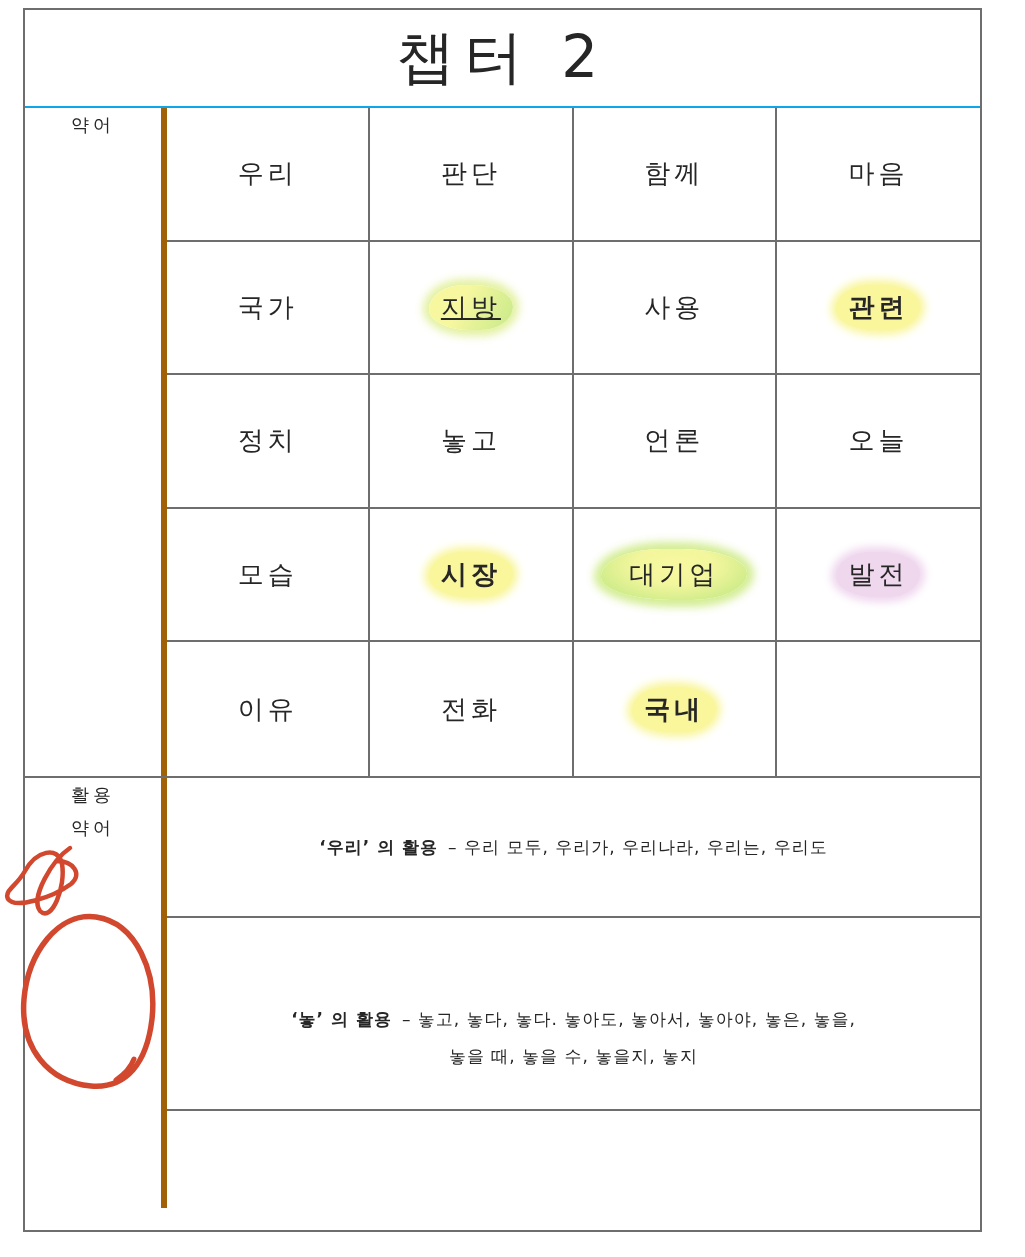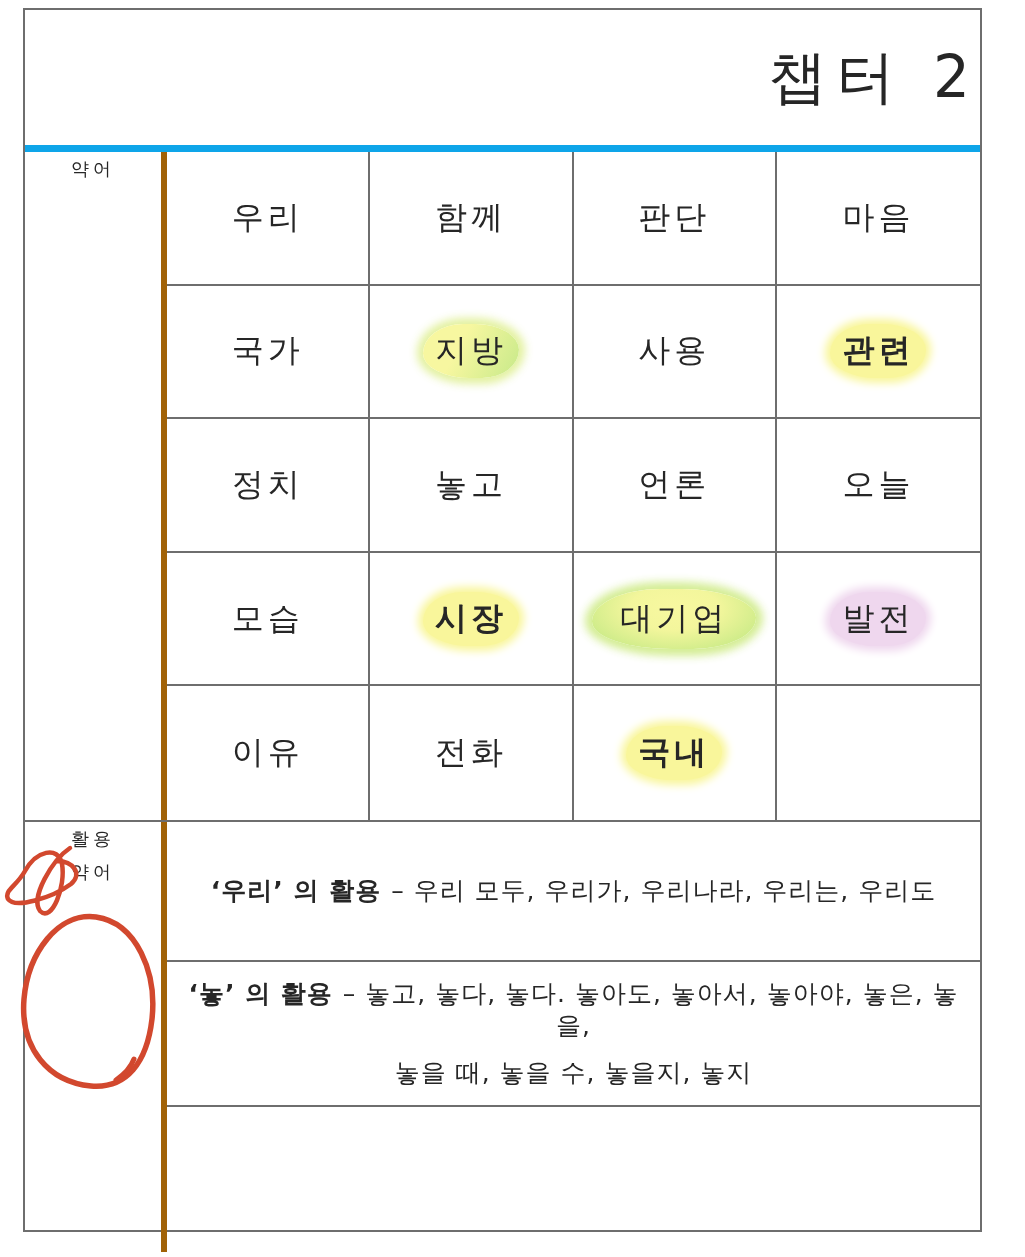--- a/index.html
+++ b/index.html
@@ -6,49 +6,49 @@
   body{
     width:1025px;height:1257px;position:relative;background:#ffffff;
     font-family:"DejaVu Sans","Liberation Sans",sans-serif;color:#262626;
     overflow:hidden;
   }
   .sheet{
     position:absolute;left:23px;top:8px;width:959px;height:1224px;
     border:2px solid #6e6e6e;box-sizing:border-box;background:#fff;
   }
   
-  .title-row{height:142px;border-bottom:7px solid #0ea5e9;box-sizing:border-box;
-    display:flex;align-items:center;justify-content:flex-end;}
+  .title-row{height:98px;border-bottom:2px solid #0ea5e9;box-sizing:border-box;
+    display:flex;align-items:center;justify-content:center;}
   .title{font-size:58px;letter-spacing:10px;font-weight:500;}
   
   .abbr{display:flex;height:670px;border-bottom:2px solid #6e6e6e;box-sizing:border-box;}
   .side{width:142px;flex:0 0 142px;border-right:6px solid #a16207;box-sizing:border-box;
     display:flex;flex-direction:column;align-items:center;justify-content:flex-start;
     font-size:18px;letter-spacing:4px;line-height:1.85;}
   .wgrid{flex:1;display:grid;grid-template-columns:repeat(4,1fr);grid-template-rows:repeat(5,1fr);}
   .wcell{border-right:2px solid #6e6e6e;border-bottom:2px solid #6e6e6e;box-sizing:border-box;
     display:flex;align-items:center;justify-content:center;}
   .wcell:nth-child(4n){border-right:none;}
   .wcell:nth-child(n+17){border-bottom:none;}
-  .word{font-size:32px;letter-spacing:4px;position:relative;z-index:1;
+  .word{font-size:26px;letter-spacing:4px;position:relative;z-index:1;
     padding:5px 12px;border-radius:48% 52% 44% 56% / 62% 55% 60% 52%;}
   .hl-y   {background:#f9f69b;box-shadow:0 0 9px 5px #f9f69b;font-weight:bold;}
   .hl-gy  {background:linear-gradient(118deg,#f7f7a0 38%,#cdeb8c 92%);
-           box-shadow:0 0 9px 6px rgba(224,240,150,.9);}
+           box-shadow:0 0 9px 6px rgba(224,240,150,.9);text-decoration:underline;}
   .hl-gy2 {background:radial-gradient(ellipse at 50% 32%,#f8f8a0 0%,#f3f69c 38%,#cfec8a 78%);
            box-shadow:0 0 9px 7px rgba(210,236,142,.95);padding:8px 28px;}
   .hl-p   {background:#efd7ee;box-shadow:0 0 9px 5px #efd7ee;}
   
   .usage{display:flex;height:430px;}
   .urows{flex:1;display:flex;flex-direction:column;}
   .urow{display:flex;flex-direction:column;align-items:center;justify-content:center;
-    border-bottom:2px solid #6e6e6e;box-sizing:border-box;font-size:25px;row-gap:14px;
+    border-bottom:2px solid #6e6e6e;box-sizing:border-box;font-size:17px;row-gap:14px;
     padding:0 16px;text-align:center;}
   .urow-1{height:140px;}
-  .urow-2{height:145px;}
+  .urow-2{height:145px;margin-top:48px;}
   .urow-3{flex:1;border-bottom:none;}
   .uline{margin:0;letter-spacing:1px;line-height:1.3;}
   .lead{font-weight:bold;}
   .rest{margin-left:10px;}
   .hl-swipe{position:relative;display:inline-block;z-index:0;}
   .hl-swipe::before{content:"";position:absolute;left:-6px;right:-10px;top:-20px;bottom:0;
     background:#f9f59b;border-radius:45% 55% 40% 60%/55% 45% 60% 40%;
     transform:rotate(-14deg);box-shadow:0 0 6px 3px rgba(249,245,155,.85);z-index:-1;}
   
   .doodles{position:absolute;left:0;top:0;pointer-events:none;}
@@ -65,24 +65,24 @@
 
   <div class="abbr">
     <div class="side">
       <span>약어</span>
     </div>
     <div class="wgrid">
       <div class="wcell">
           <span class="word">우리</span>
         </div>
       <div class="wcell">
-          <span class="word">함께</span>
+          <span class="word">판단</span>
         </div>
       <div class="wcell">
-          <span class="word">판단</span>
+          <span class="word">함께</span>
         </div>
       <div class="wcell">
           <span class="word">마음</span>
         </div>
 
       <div class="wcell">
           <span class="word">국가</span>
         </div>
       <div class="wcell">
           <span class="word hl-gy">지방</span>

